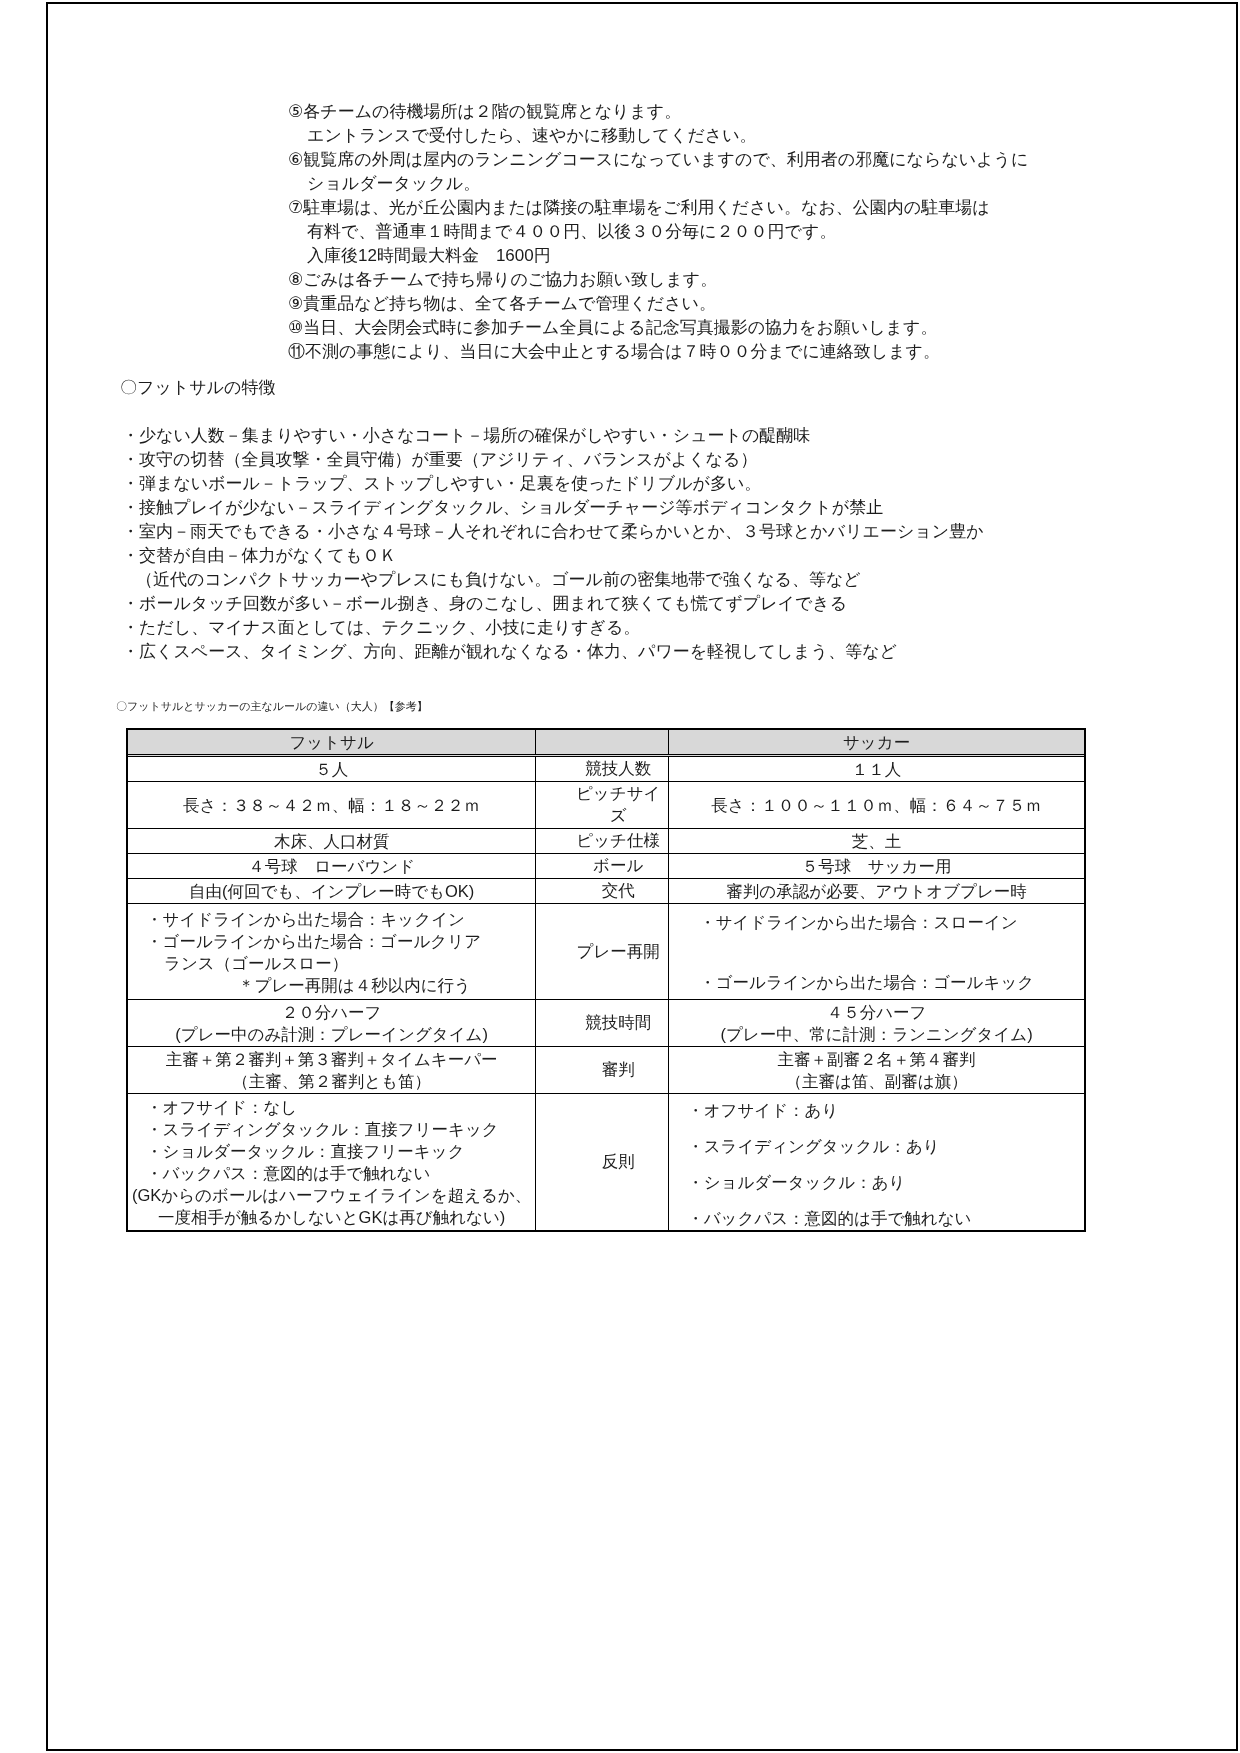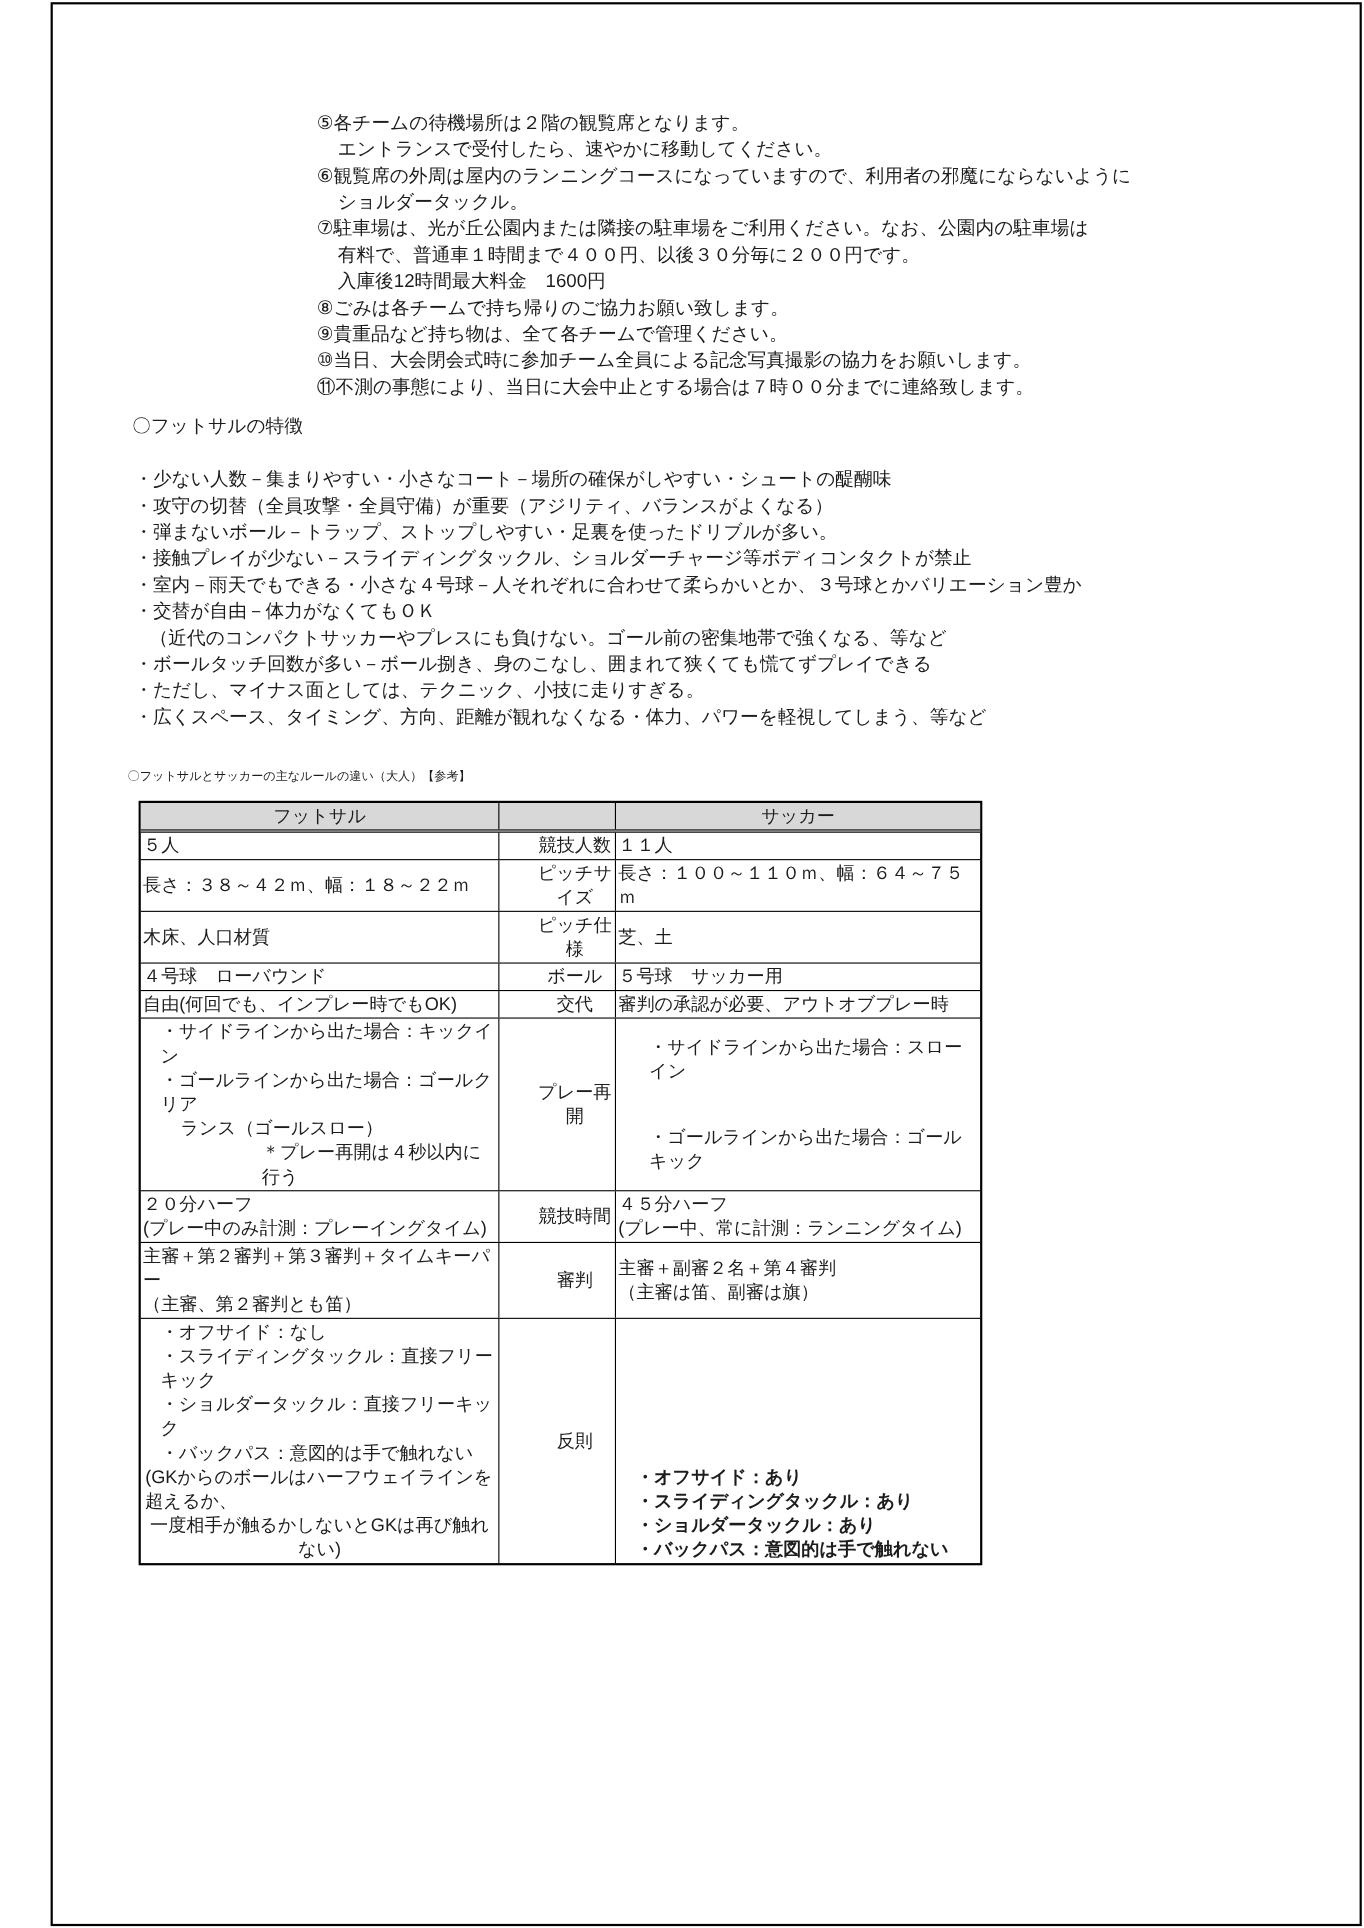--- a/index.html
+++ b/index.html
@@ -46,21 +46,21 @@
   }
   .fline{
     font-size:17px;
     line-height:24px;
     white-space:nowrap;
   }
   .fline.ind{padding-left:14px;}
   
   .rules-table{
     margin:10px 0 0 78px;
-    width:767px;
+    width:960px;
     border:2px solid #000;
     box-sizing:border-box;
     font-size:16.5px;
   }
   .trow{
     display:grid;
     grid-template-columns:42.6% 13.9% 43.5%;
     border-bottom:1.5px solid #000;
   }
   .trow:last-child{border-bottom:none;}
@@ -74,33 +74,33 @@
     flex-direction:column;
     justify-content:center;
     padding:1px 2px;
     min-height:23px;
   }
   .cell + .cell{border-left:1.5px solid #000;}
   .hc{align-items:center;justify-content:center;min-height:24px;}
   .hc div{line-height:22px;}
   .lcell{align-items:center;text-align:center;padding-left:34px;}
   .ln{line-height:22px;}
-  .ln.c{}
+  .ln.c{text-align:center;}
   .ln.b{padding-left:16px;}
   .ln.b2{padding-left:28px;}
   .ln.bi{padding-left:34px;}
   .ln.star{padding-left:108px;}
   .ln.p0{padding-left:2px;}
   .ln.ci{text-align:center;}
   .ln.sp{height:38px;}
   
   .r-restart .cell{min-height:95px;}
   .r-time .cell{min-height:45px;}
   .r-foul .cell{min-height:136px;}
-  .r-foul .scell{justify-content:flex-end;padding-top:5px;font-weight:bold;}
+  .r-foul .scell{justify-content:space-between;padding-top:5px;}
 </style>
 </head>
 <body>
 
 <div class="page">
 
   <section class="notice">
 
       <div class="nline">⑤各チームの待機場所は２階の観覧席となります。</div>
 

